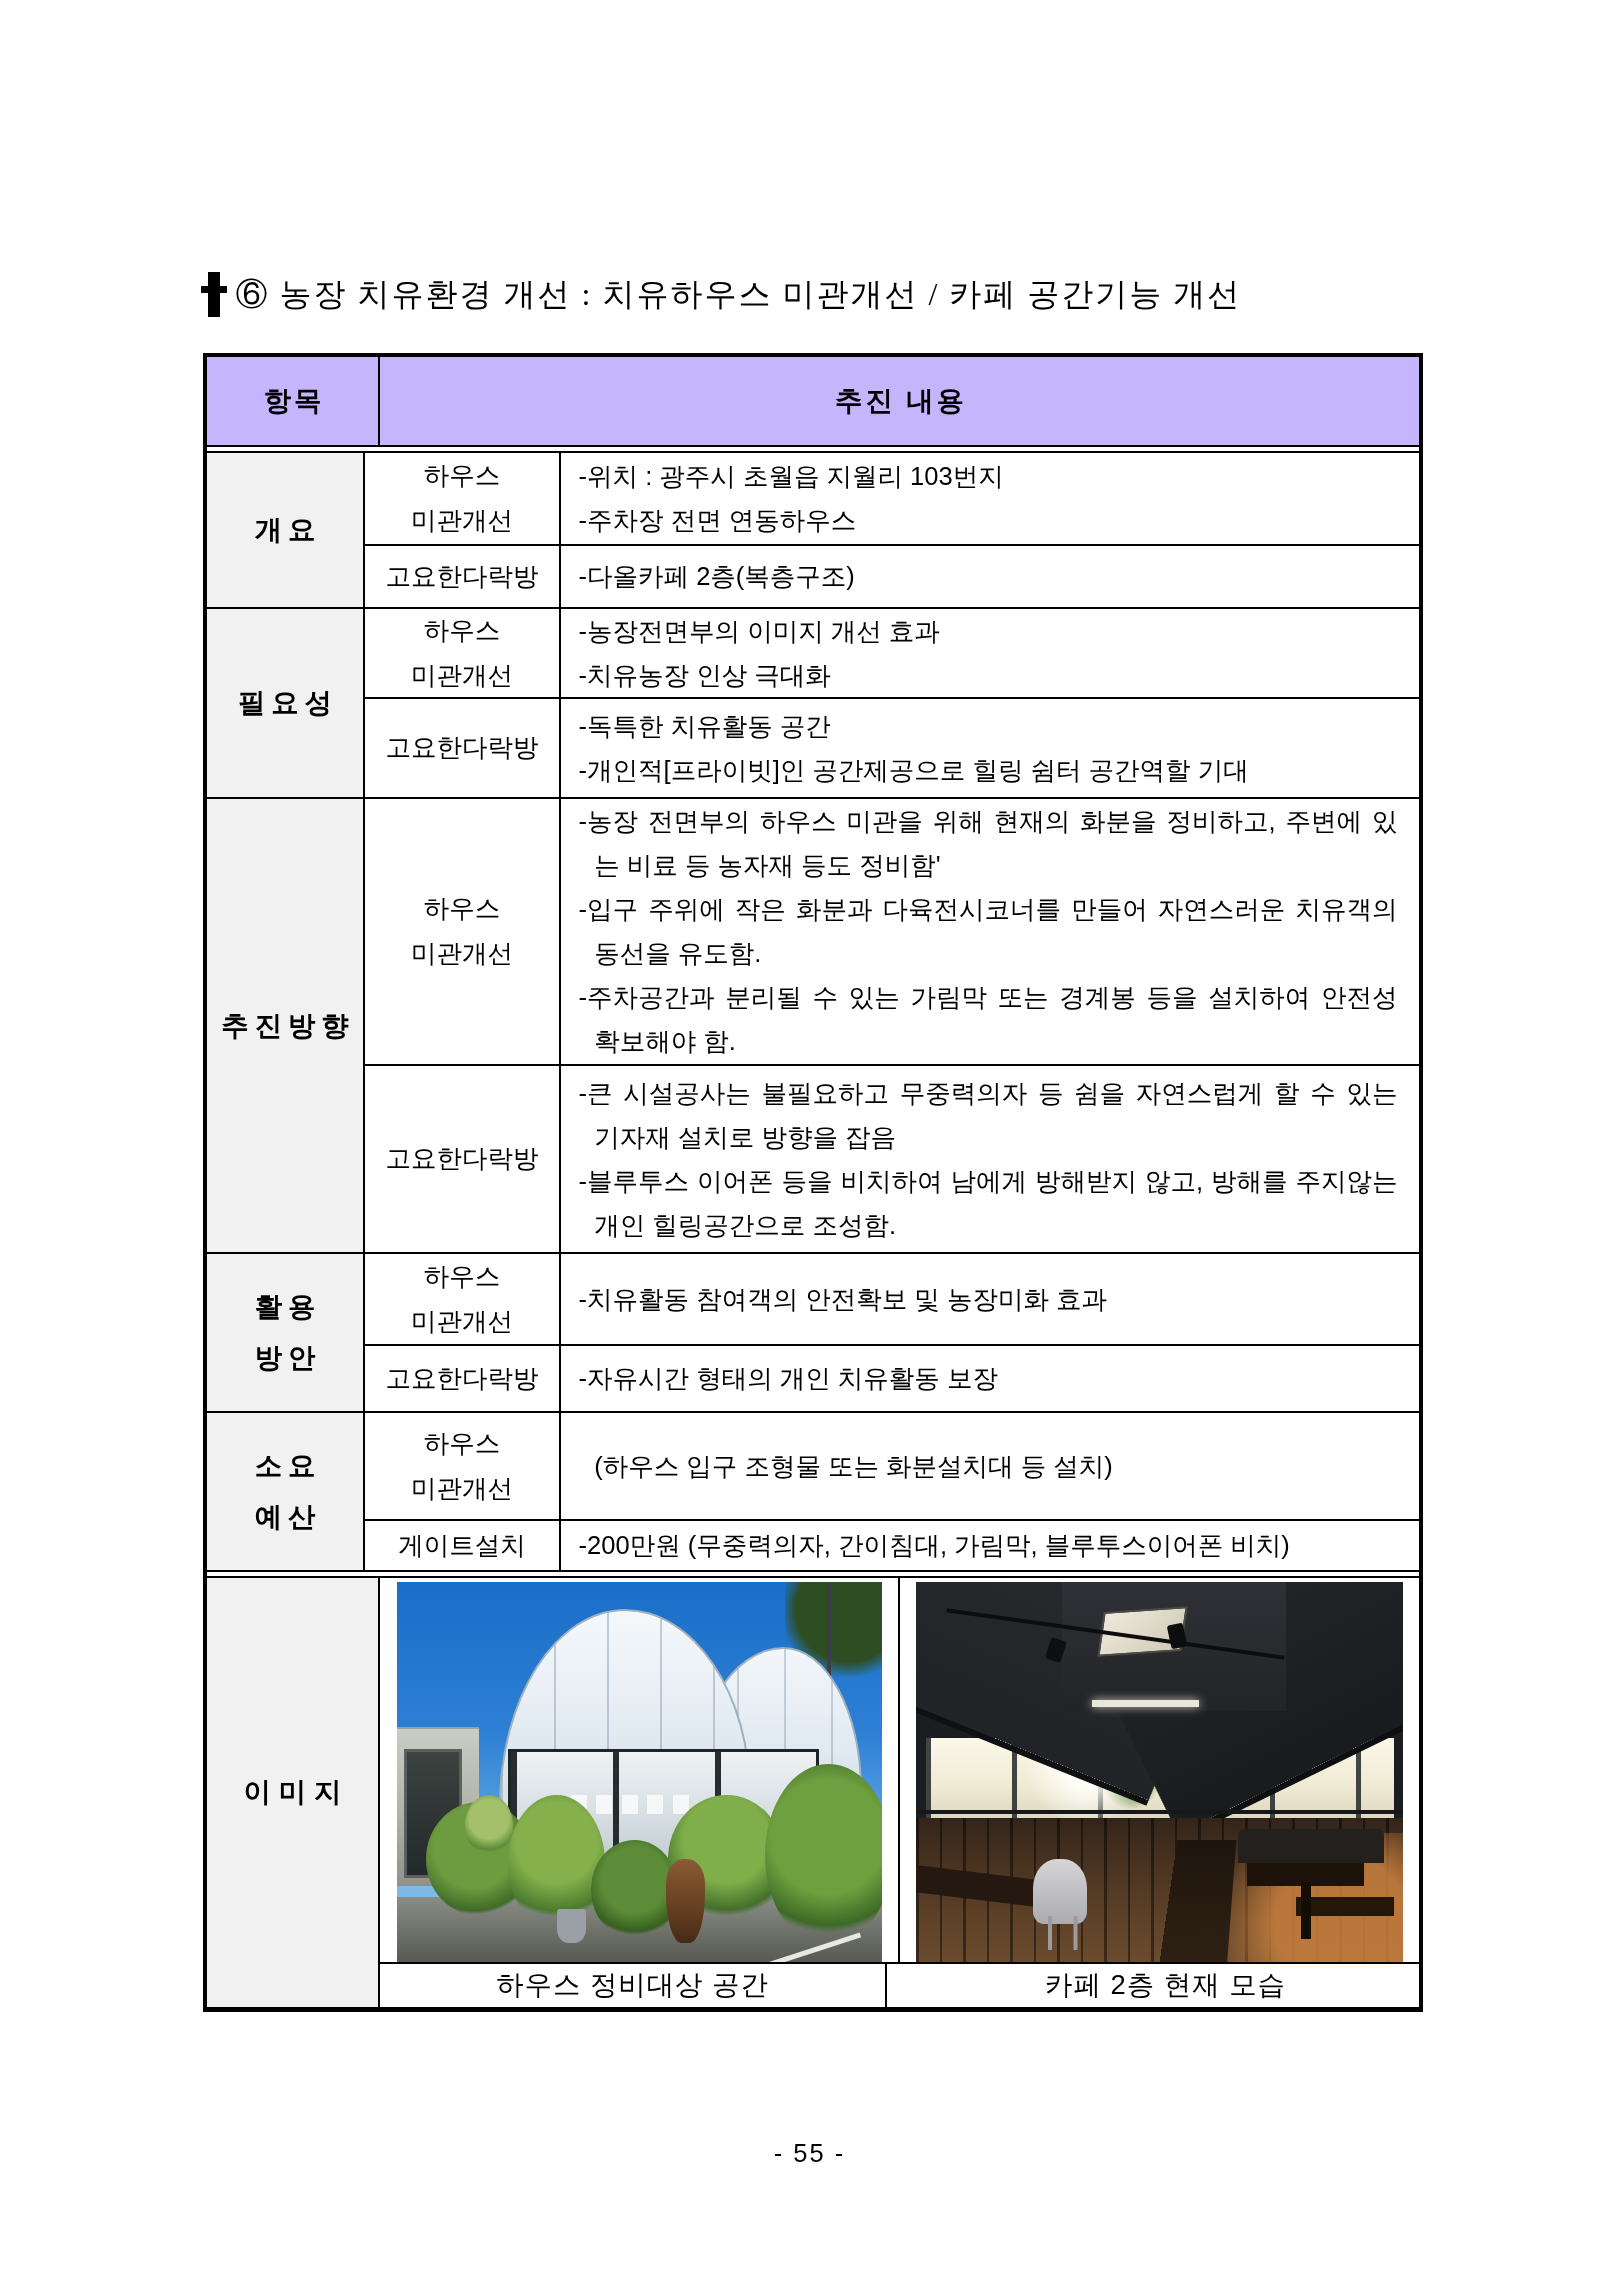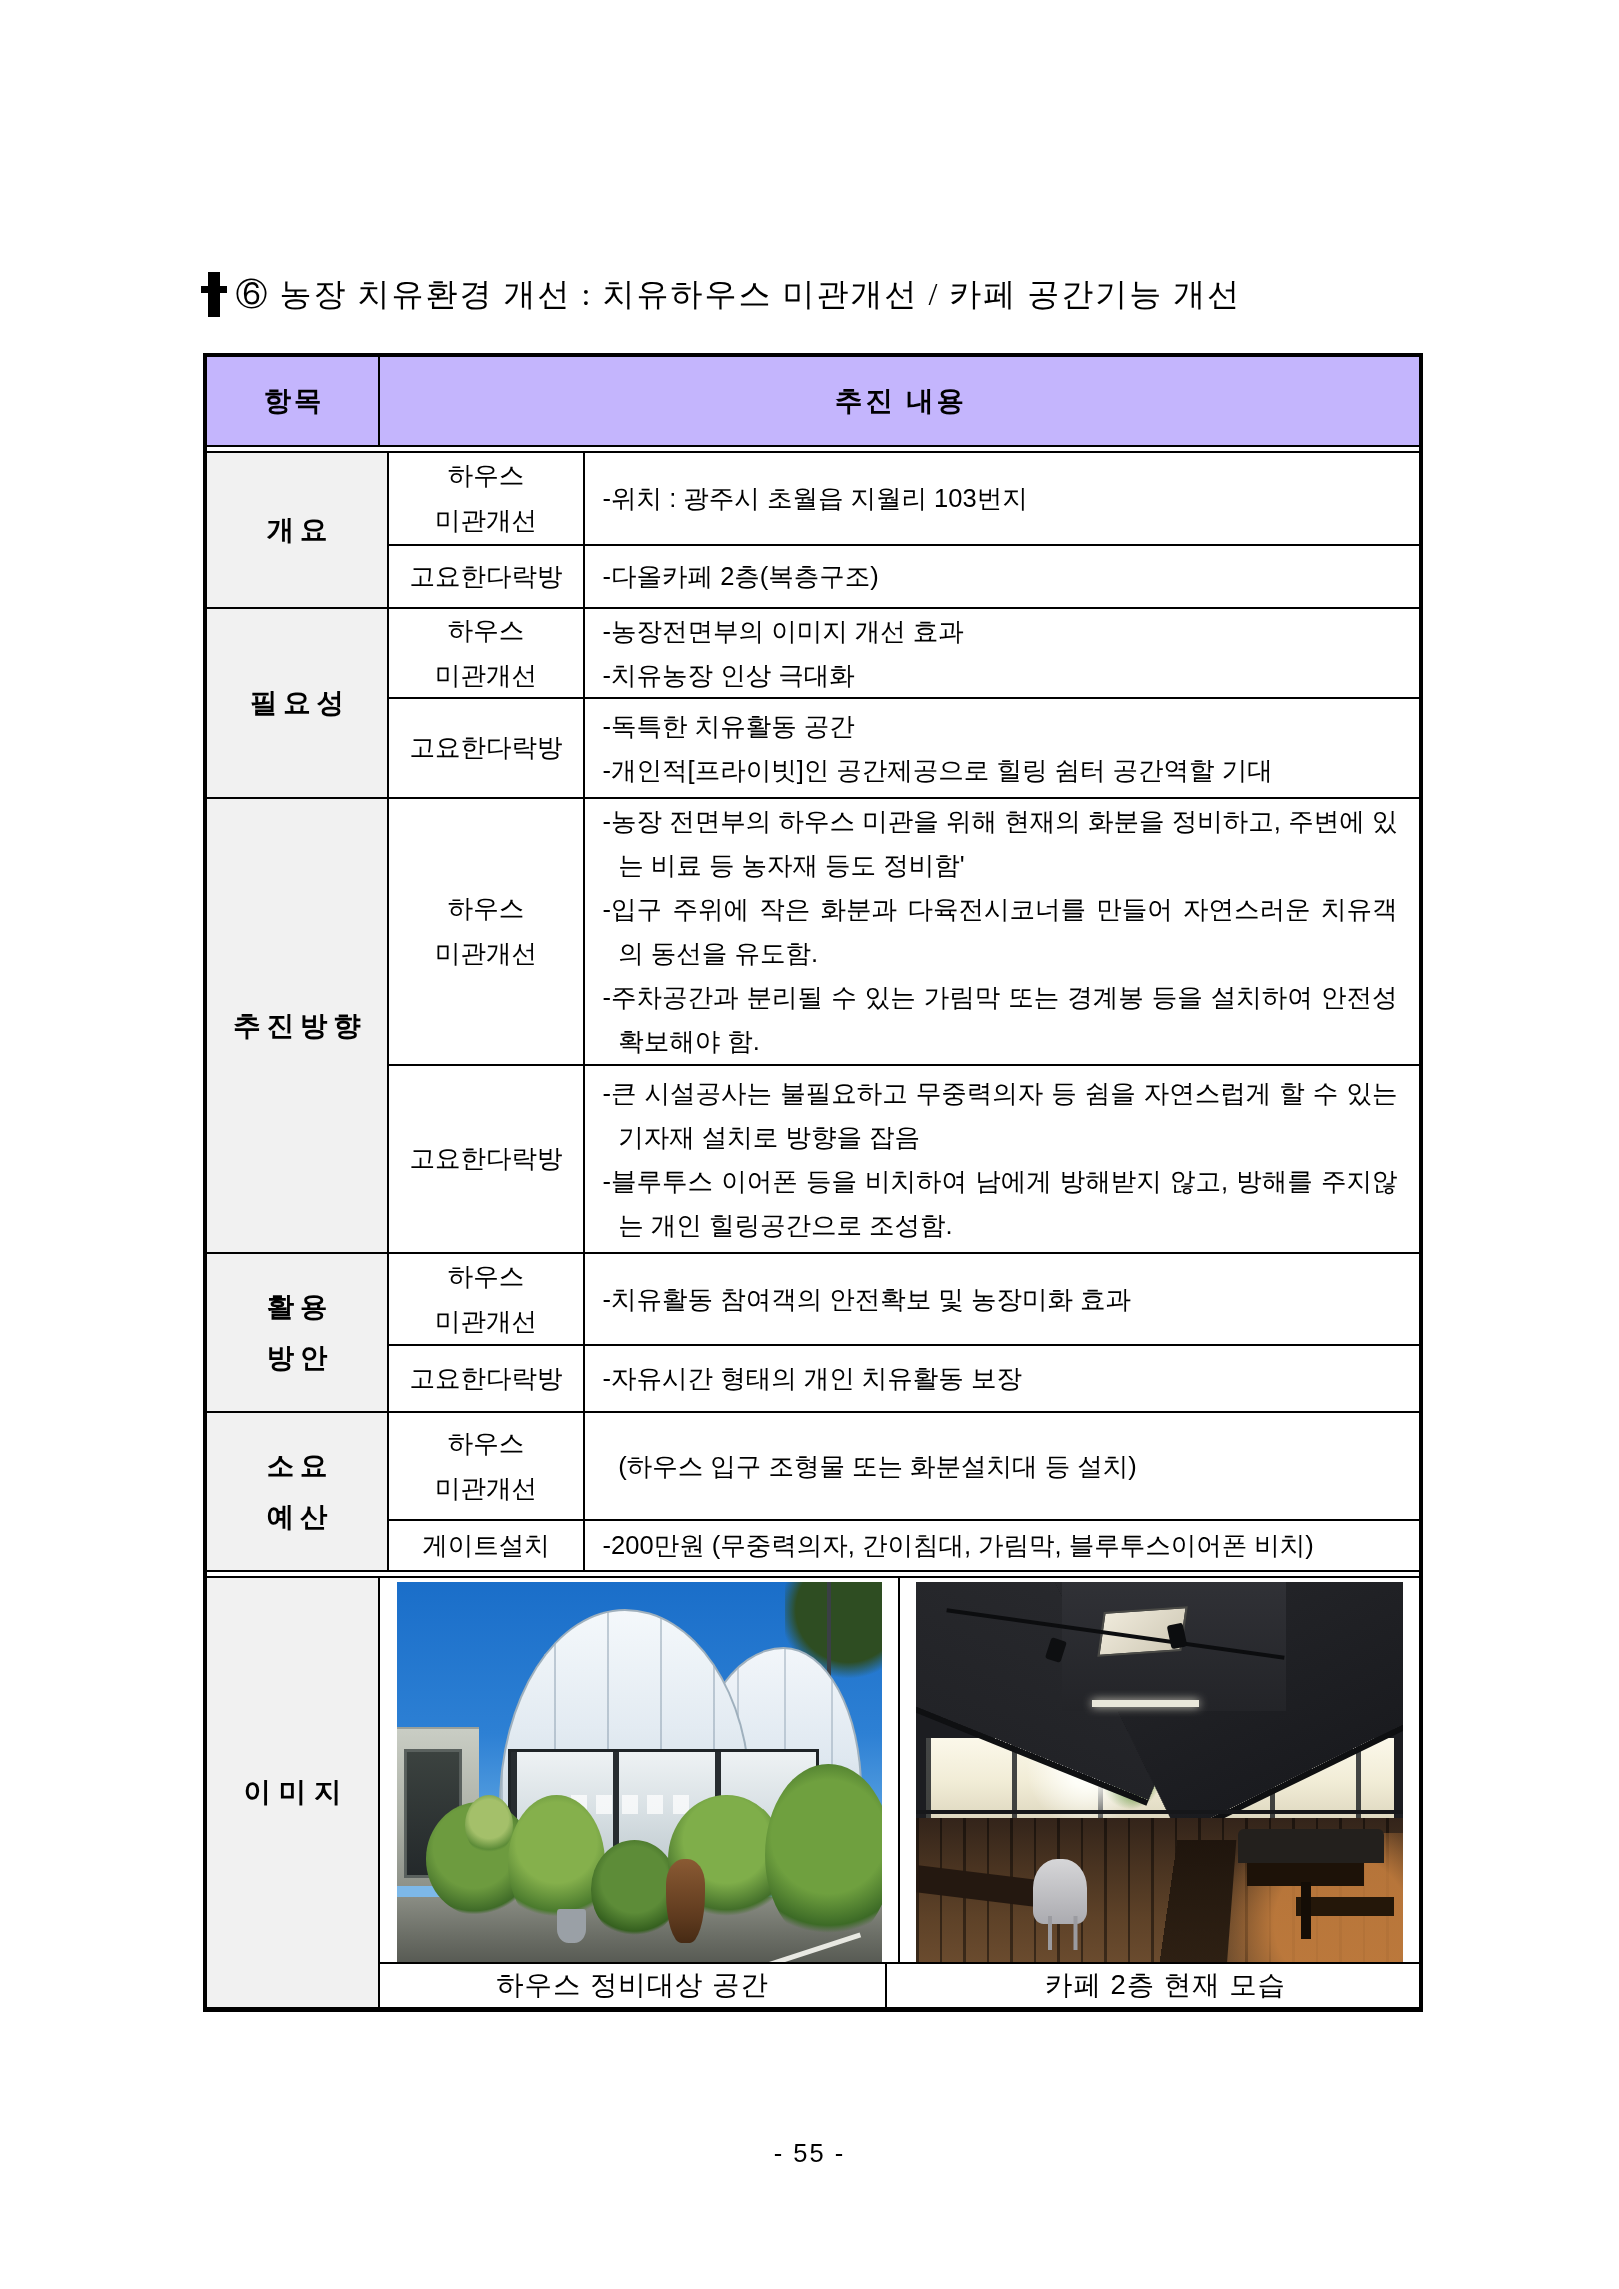--- a/index.html
+++ b/index.html
@@ -22,21 +22,21 @@
   }
   .hdr { display:flex; height:88px; background:#c4b5fd; }
   .hdr-c1 { width:173px; border-right:2px solid #000; display:flex; align-items:center; justify-content:center;
             font-weight:bold; font-size:27.4px; letter-spacing:2.9px; padding-left:2.9px; }
   .hdr-c2 { flex:1; display:flex; align-items:center; justify-content:center;
             font-weight:bold; font-size:27.4px; letter-spacing:2.9px; padding-left:2.9px; }
   .dbl { height:7.8px; border-top:2px solid #000; border-bottom:2px solid #000; background:#fff; }
 
   .sec { display:flex; border-bottom:2px solid #000; }
   .sec.no-bb { border-bottom:none; }
-  .sec-label { width:182px; background:#f1f1f1; border-right:2px solid #000;
+  .sec-label { width:158px; background:#f1f1f1; border-right:2px solid #000;
                display:flex; flex-direction:column; align-items:center; justify-content:center;
                font-weight:bold; font-size:27.4px; letter-spacing:5.9px; padding-left:5.9px; line-height:51px; }
   .subs { flex:1; display:flex; flex-direction:column; }
   .subrow { display:flex; }
   .subrow.bb { border-bottom:2px solid #000; }
   .sublabel { width:196px; border-right:2px solid #000; background:#fff;
               display:flex; flex-direction:column; align-items:center; justify-content:center;
               font-size:25.5px; line-height:45px; text-align:center; }
   .content { flex:1; padding:7.8px 21.6px 7.8px 17.6px; display:flex; flex-direction:column; justify-content:center;
              font-size:25.5px; overflow:hidden; }
@@ -165,20 +165,21 @@
         <div>개요</div>
       </div>
       <div class="subs">
         <div class="subrow bb" style="height:93px">
           <div class="sublabel">
             <div>하우스</div>
             <div>미관개선</div>
           </div>
           <div class="content">
             <p>-위치 : 광주시 초월읍 지월리 103번지</p>
+            <p>-주차장 전면 연동하우스</p>
           </div>
         </div>
         <div class="subrow" style="height:61px">
           <div class="sublabel">
             <div>고요한다락방</div>
           </div>
           <div class="content">
             <p>-다올카페 2층(복층구조)</p>
           </div>
         </div>

